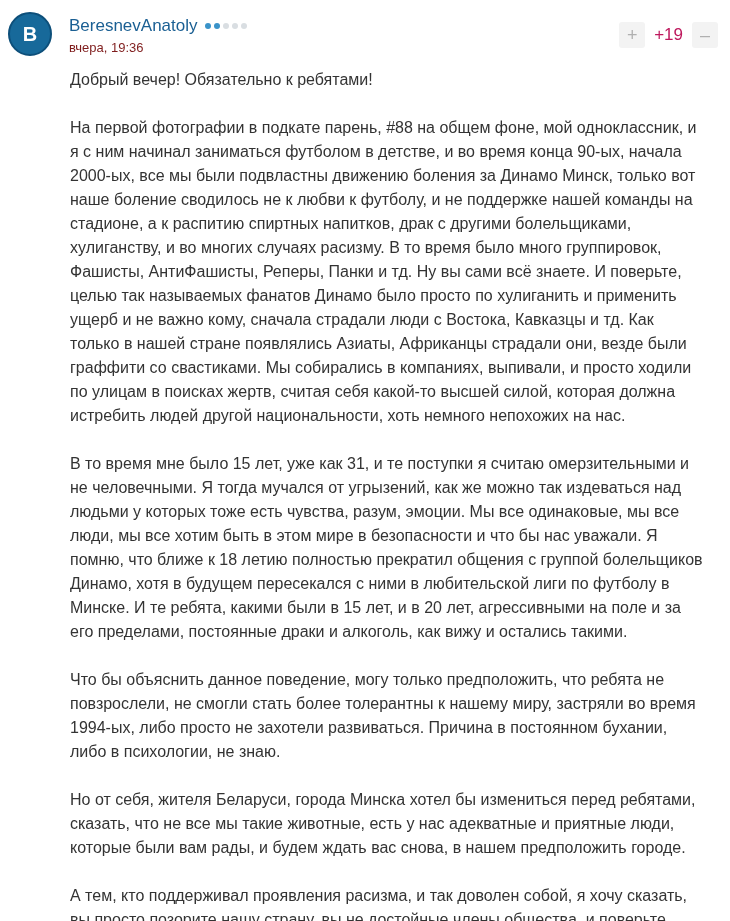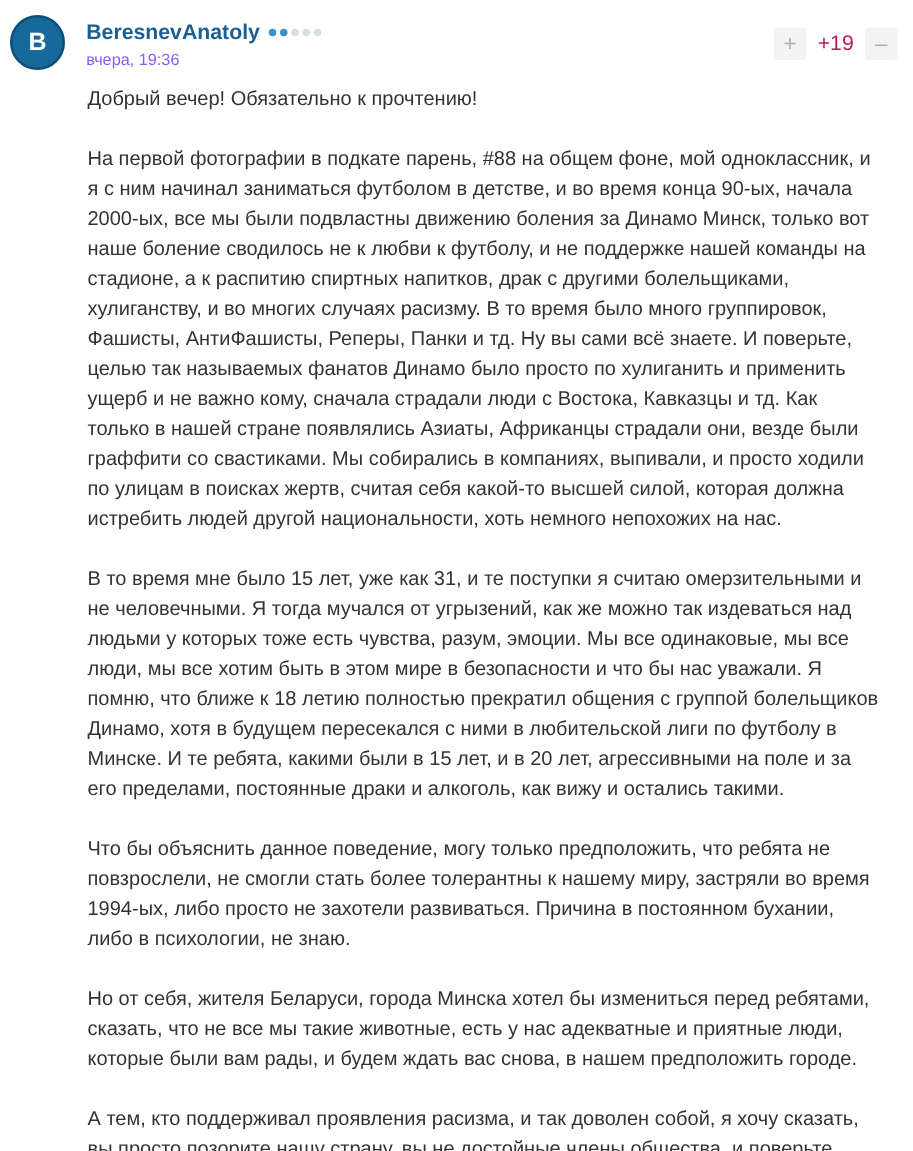--- a/index.html
+++ b/index.html
@@ -35,34 +35,34 @@
     flex-shrink: 0;
     cursor: pointer;
   }
 
   .user-block { margin-left: 17px; flex: 1; padding-top: 4px; }
 
   .user-line { display: flex; align-items: center; }
 
   .username {
     color: #1a5f93;
-    font-weight: 700;
+    font-weight: 400;
     font-size: 17px;
     text-decoration: none;
     cursor: pointer;
   }
 
   .rating-dots { display: inline-flex; gap: 3px; margin-left: 7px; align-items: center; }
   .rating-dots .dot {
     width: 6px; height: 6px; border-radius: 50%;
     background: #d9dee2; display: inline-block;
   }
   .rating-dots .dot.filled { background: #3a93c9; }
 
-  .timestamp { color: #8b5cf6; font-size: 13px; margin-top: 4px; }
+  .timestamp { color: #7f1d1d; font-size: 13px; margin-top: 4px; }
 
   .vote-block {
     display: flex;
     align-items: center;
     gap: 9px;
     margin-left: auto;
     margin-top: 10px;
     padding-right: 2px;
   }
 
@@ -123,21 +123,21 @@
         <span>+</span>
       </button>
       <span class="vote-count">+19</span>
       <button class="vote-btn">
         <span>–</span>
       </button>
     </div>
   </div>
 
   <div class="comment-body">
-    <p>Добрый вечер! Обязательно к прочтению!</p>
+    <p>Добрый вечер! Обязательно к ребятами!</p>
     <p>На первой фотографии в подкате парень, #88 на общем фоне, мой одноклассник, и я с ним начинал заниматься футболом в детстве, и во время конца 90-ых, начала 2000-ых, все мы были подвластны движению боления за Динамо Минск, только вот наше боление сводилось не к любви к футболу, и не поддержке нашей команды на стадионе, а к распитию спиртных напитков, драк с другими болельщиками, хулиганству, и во многих случаях расизму. В то время было много группировок, Фашисты, АнтиФашисты, Реперы, Панки и тд. Ну вы сами всё знаете. И поверьте, целью так называемых фанатов Динамо было просто по хулиганить и применить ущерб и не важно кому, сначала страдали люди с Востока, Кавказцы и тд. Как только в нашей стране появлялись Азиаты, Африканцы страдали они, везде были граффити со свастиками. Мы собирались в компаниях, выпивали, и просто ходили по улицам в поисках жертв, считая себя какой-то высшей силой, которая должна истребить людей другой национальности, хоть немного непохожих на нас.</p>
     <p>В то время мне было 15 лет, уже как 31, и те поступки я считаю омерзительными и не человечными. Я тогда мучался от угрызений, как же можно так издеваться над людьми у которых тоже есть чувства, разум, эмоции. Мы все одинаковые, мы все люди, мы все хотим быть в этом мире в безопасности и что бы нас уважали. Я помню, что ближе к 18 летию полностью прекратил общения с группой болельщиков Динамо, хотя в будущем пересекался с ними в любительской лиги по футболу в Минске. И те ребята, какими были в 15 лет, и в 20 лет, агрессивными на поле и за его пределами, постоянные драки и алкоголь, как вижу и остались такими.</p>
     <p>Что бы объяснить данное поведение, могу только предположить, что ребята не повзрослели, не смогли стать более толерантны к нашему миру, застряли во время 1994-ых, либо просто не захотели развиваться. Причина в постоянном бухании, либо в психологии, не знаю.</p>
     <p>Но от себя, жителя Беларуси, города Минска хотел бы измениться перед ребятами, сказать, что не все мы такие животные, есть у нас адекватные и приятные люди, которые были вам рады, и будем ждать вас снова, в нашем предположить городе.</p>
     <p>А тем, кто поддерживал проявления расизма, и так доволен собой, я хочу сказать, вы просто позорите нашу страну, вы не достойные члены общества, и поверьте, ваша агрессия и ваще поведение, как карма, может сыграть с вами злую шутку, вы должны начать проявлять более глубокие чувства, быть толерантны к нашим гостям, и уметь меняться, если вы будете продолжать пропагондировать, то что вы делаете, вы проиграете, потому что ВЫ В МЕНЬШИНСТВЕ.</p>
   </div>
 
 </div>
 
 </body></html>

